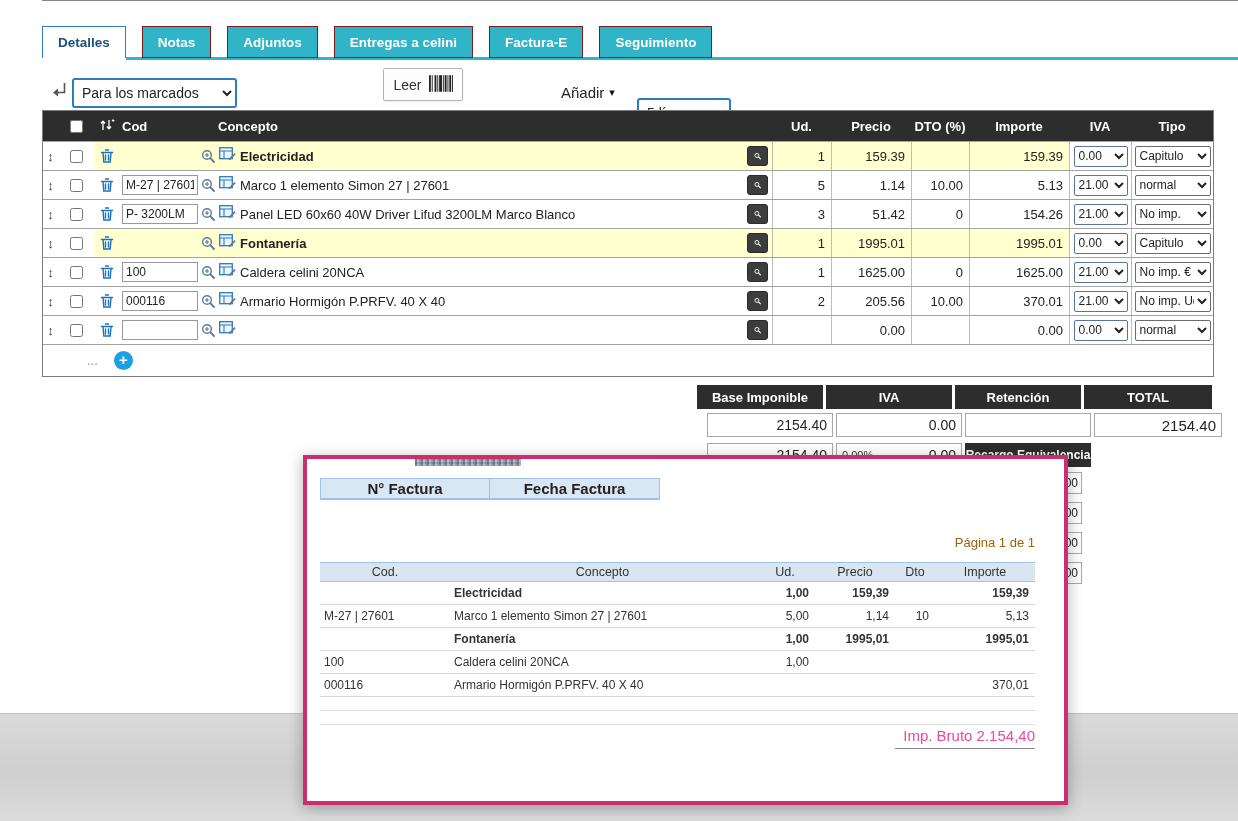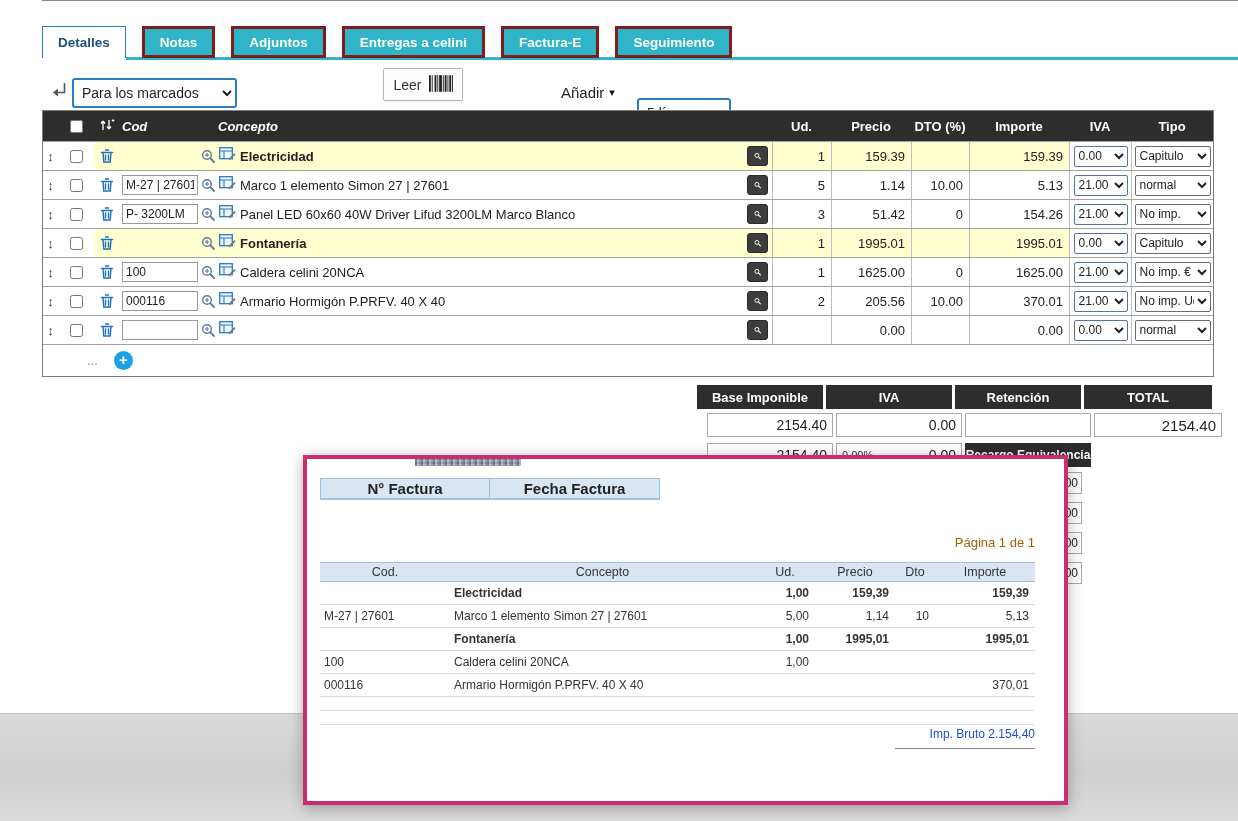--- a/index.html
+++ b/index.html
@@ -5,21 +5,21 @@
   html,body{margin:0;padding:0;background:#fff;}
   .page{position:relative;width:1238px;height:821px;background:#fff;overflow:hidden;
         font-family:"Liberation Sans",sans-serif;color:#222;}
 
   
   .topline{position:absolute;left:42px;right:0;top:0;height:1px;background:#8a8a8a;}
 
   
   .tabs{position:absolute;left:42px;top:26px;height:32px;display:flex;gap:16px;z-index:4;}
   .tab{background:#30b4c8;color:#fff;font-weight:bold;font-size:13.5px;padding:0 15px;
-       display:flex;align-items:center;cursor:pointer;border:3px solid #7f1d1d;}
+       display:flex;align-items:center;cursor:pointer;border:1px solid #7f1d1d;}
   .tab.active{background:#fff;color:#1c4f7c;border:1px solid #2b7cc0;border-bottom:none;
        box-shadow:0 3px 0 0 #fff;z-index:5;}
   .tab-underline{position:absolute;left:42px;right:0;top:57px;height:3px;background:#30b4c8;z-index:3;}
 
   
   .corner-arrow{position:absolute;left:50px;top:83px;}
   select.big{height:30px;font-size:14px;border:2px solid #2b7cc0;border-radius:3px;
        background:#fff;padding:0 4px;font-family:inherit;color:#222;}
   .sel-marked{position:absolute;left:72px;top:78px;width:165px;}
   .sel-lines{position:absolute;left:637px;top:78px;width:94px;margin-top:20px;}
@@ -29,21 +29,21 @@
        font-family:inherit;}
   .anadir{position:absolute;left:561px;top:84px;font-size:15px;color:#222;display:flex;
        align-items:center;gap:5px;cursor:pointer;}
   .anadir .chev{font-size:11px;color:#111;}
 
   
   .lines{position:absolute;left:42px;top:110px;width:1170px;border:1px solid #7c7c7c;z-index:2;background:#fff;}
   .thead,.trow{display:grid;grid-template-columns:15px 36px 26px 96px 556px 59px 80px 58px 100px 62px 82px;}
   .thead{height:30px;background:#2d2d2d;color:#fff;align-items:center;}
   .hc{font-size:13px;font-weight:bold;text-align:center;}
-  .hc.left{text-align:left;padding-left:2px;font-style:italic;}
+  .hc.left{text-align:left;padding-left:2px;}
   .trow{height:28px;align-items:center;border-top:1px solid #a2a2a2;background:#fff;}
   .cell{height:100%;display:flex;align-items:center;}
   .c1{justify-content:center;}
   .c2{justify-content:center;}
   .c3{justify-content:center;}
   .c4{padding-left:2px;gap:3px;}
   .c5{gap:4px;padding:0 4px 0 3px;}
   .num{justify-content:flex-end;padding-right:6px;font-size:13px;color:#222;}
   .c6,.c7,.c8,.c9,.c10,.c11{border-left:1px solid #bdbdbd;}
   .c10,.c11{justify-content:center;}
@@ -109,21 +109,21 @@
   .inv-table{position:absolute;left:13px;top:103px;width:715px;font-size:12px;color:#333;}
   .inv-th,.inv-tr{display:grid;grid-template-columns:130px 305px 60px 80px 40px 100px;align-items:center;}
   .inv-th{background:#dbe5f2;border-top:1px solid #9dc3e6;border-bottom:1px solid #9dc3e6;height:18px;
        font-size:12.5px;}
   .inv-th div{text-align:center;}
   .inv-tr{height:22px;border-bottom:1px solid #d8d8d8;}
   .inv-tr.bold{font-weight:bold;}
   .tl{text-align:left;padding:0 4px;}
   .tr{text-align:right;padding:0 6px;}
   .inv-empty{height:13px;border-bottom:1px solid #dcdcdc;}
-  .bruto{position:absolute;top:268px;right:29px;font-size:12px;color:#1d4ed8;}
+  .bruto{position:absolute;top:268px;right:29px;font-size:15px;color:#ec4899;}
   .bruto-line{position:absolute;top:289px;right:29px;width:140px;border-top:1px solid #8a8a8a;}
 </style>
 </head>
 <body>
 
 <div class="page">
   <div class="topline"></div>
 
   <div class="tabs">
     <div class="tab active">Detalles</div>

